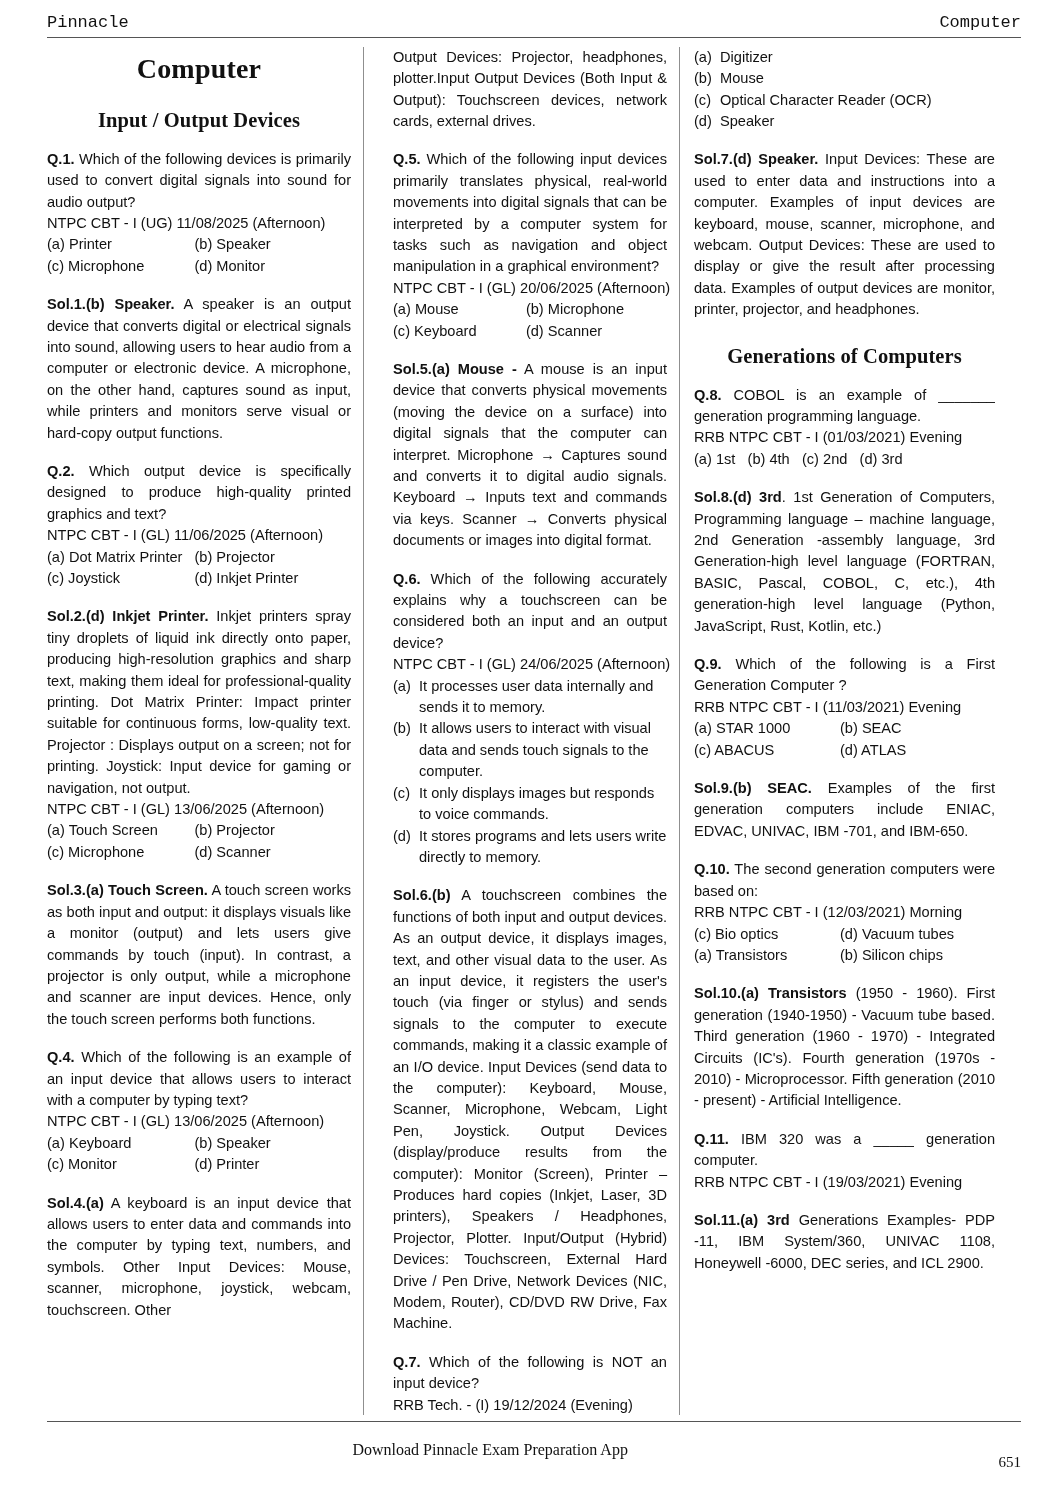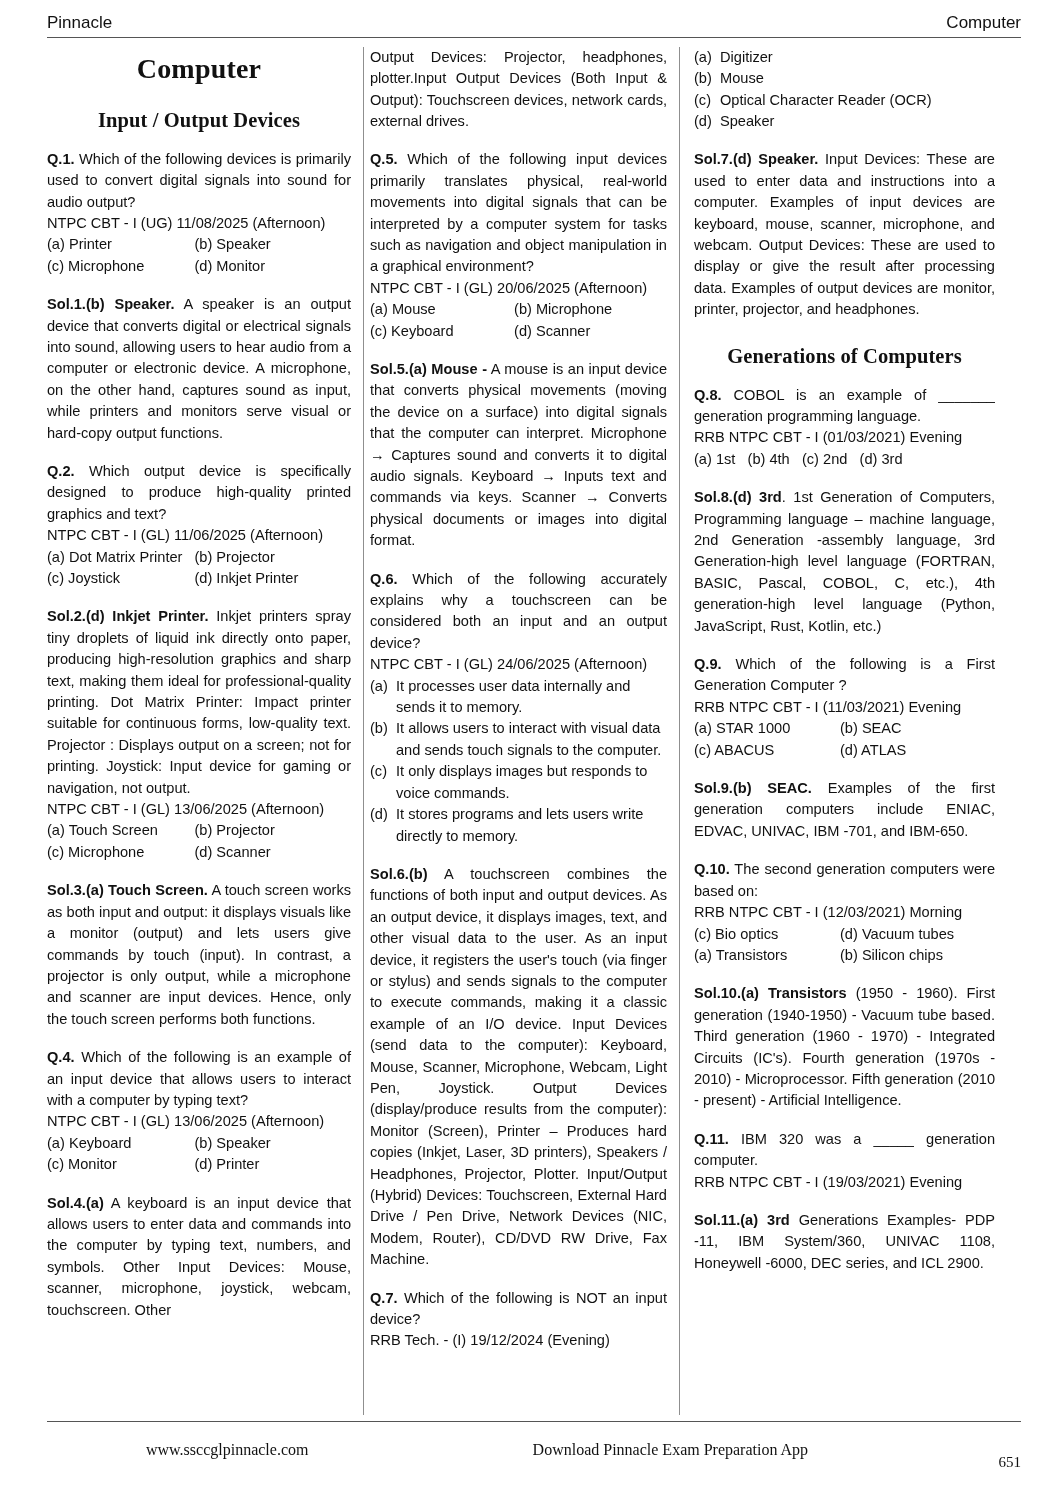--- a/index.html
+++ b/index.html
@@ -21,21 +21,21 @@
     height: 1500px;
     box-sizing: border-box;
     padding: 14px 40px 0 47px;
   }
 
   
   .runhead {
     display: flex;
     justify-content: space-between;
     align-items: flex-end;
-    font-family: Liberation Sans, sans-serif;
+    font-family: Liberation Mono, monospace;
     font-size: 17px;
     color: #111;
     line-height: 1.1;
     padding-bottom: 4px;
   }
   .runhead-rule {
     border-top: 1.3px solid #555;
     margin-bottom: 9px;
   }
 
@@ -44,21 +44,21 @@
     display: flex;
     height: 1368px;
     box-sizing: border-box;
   }
   .col {
     width: 316px;
     box-sizing: border-box;
     overflow: hidden;
   }
   .col-1 { padding-right: 12px; }
-  .col-2 { padding-left: 6px; padding-right: 12px; border-left: 1px solid #8f8f8f; }
+  .col-2 { padding-left: 29px; padding-right: 12px; border-left: 1px solid #8f8f8f; }
   .col-3 { padding-left: 14px; padding-right: 0px; border-left: 1px solid #8f8f8f; }
 
   h1.chapter {
     font-family: "Liberation Serif", serif;
     font-weight: bold;
     font-size: 28px;
     text-align: center;
     margin: 6px 0 0 0;
     letter-spacing: .2px;
   }
@@ -320,17 +320,16 @@
 
       <p class="blk"><b>Q.11.</b><span> IBM 320 was a </span><span class="blank-long">_____</span><span> generation computer.</span></p>
       <p class="src">RRB NTPC CBT - I (19/03/2021) Evening</p>
 
       <p class="blk"><b>Sol.11.(a) 3rd</b><span> Generations Examples- PDP -11, IBM System/360, UNIVAC 1108, Honeywell -6000, DEC series, and ICL 2900.</span></p>
     </div>
   </div>
 
   <div class="footer-rule"></div>
   <div class="footer">
-    <span class="f-left">www.ssccglpinnacle.com</span>
     <span class="f-mid">Download Pinnacle Exam Preparation App</span>
     <span class="f-right">651</span>
   </div>
 </div>
 
 </body></html>

